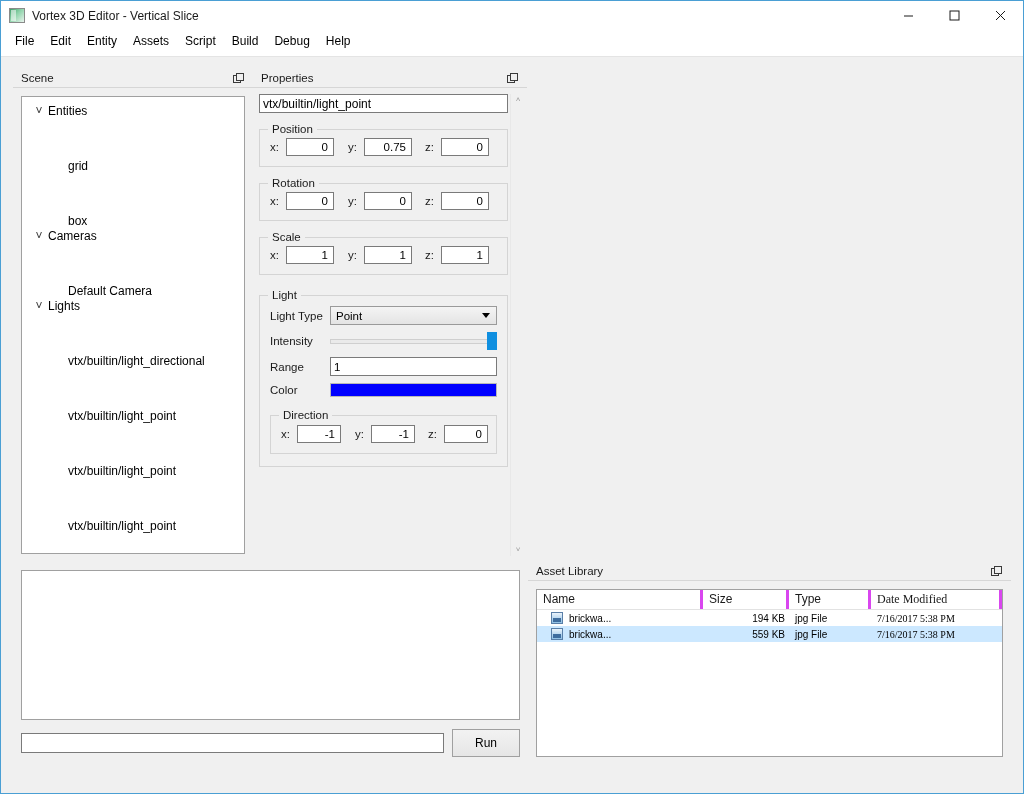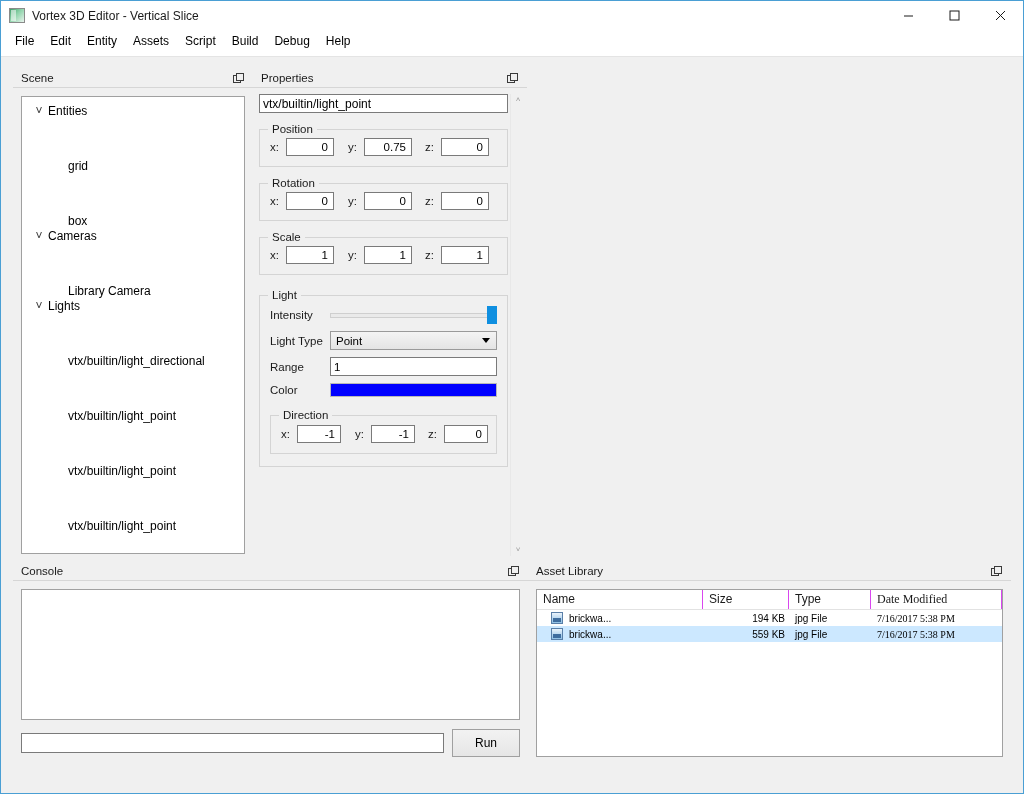--- a/index.html
+++ b/index.html
@@ -555,21 +555,21 @@
     display: flex;
     height: 19px;
     align-items: center;
     border-bottom: 1px solid #e2e2e2;
     font-size: 12px;
     color: #1a1a1a;
   }
   .ahead .hc {
     box-sizing: border-box;
     padding-left: 6px;
-    border-right: 1px solid #d946ef;
+    border-right: 3px solid #d946ef;
     height: 19px;
     line-height: 19px;
     overflow: hidden;
     white-space: nowrap;
   }
   .arow {
     display: flex;
     height: 16px;
     align-items: center;
     font-size: 10px;
@@ -666,21 +666,21 @@
               <span class="tlabel">grid</span>
             </div>
             <div class="tnode child">
               <span class="tlabel">box</span>
             </div>
             <div class="tnode">
               <span class="chev">˅</span>
               <span class="tlabel">Cameras</span>
             </div>
             <div class="tnode child">
-              <span class="tlabel">Library Camera</span>
+              <span class="tlabel">Default Camera</span>
             </div>
             <div class="tnode">
               <span class="chev">˅</span>
               <span class="tlabel">Lights</span>
             </div>
             <div class="tnode child">
               <span class="tlabel">vtx/builtin/light_directional</span>
             </div>
             <div class="tnode child">
               <span class="tlabel">vtx/builtin/light_point</span>
@@ -748,32 +748,32 @@
                 <span class="ax">z:</span>
                 <input class="numfield" type="text" value="1" style="">
               </div>
             </div>
 
             
             <div class="groupbox light-group">
               <div class="gtitle">Light</div>
 
               <div class="lrow">
+                <span class="llabel">Light Type</span>
+                <div class="combo">
+                  <span>Point</span>
+                  <span class="caret"></span>
+                </div>
+              </div>
+
+              <div class="lrow">
                 <span class="llabel">Intensity</span>
                 <div class="slider">
                   <div class="track"></div>
                   <div class="handle"></div>
-                </div>
-              </div>
-
-              <div class="lrow">
-                <span class="llabel">Light Type</span>
-                <div class="combo">
-                  <span>Point</span>
-                  <span class="caret"></span>
                 </div>
               </div>
 
               <div class="lrow">
                 <span class="llabel">Range</span>
                 <input class="textfield" type="text" value="1" style="">
               </div>
 
               <div class="lrow">
                 <span class="llabel">Color</span>
@@ -798,29 +798,20 @@
             <span class="arr">˄</span>
             <span class="arr">˅</span>
           </div>
         </div>
       </div>
     </div>
 
     <div class="row-bottom">
 
       <div class="panel console-panel">
-        <div class="panel-title">
-          <span>Console</span>
-          <span class="float-icon">
-            <svg width="11" height="11" viewBox="0 0 11 11">
-              <rect x="0.5" y="2.5" width="7" height="7" fill="#f0f0f0" stroke="#3a3a3a"></rect>
-              <rect x="3.5" y="0.5" width="7" height="7" fill="#f0f0f0" stroke="#3a3a3a"></rect>
-            </svg>
-          </span>
-        </div>
         <div class="console-body">
           <div class="console-out"></div>
           <div class="console-input-row">
             <input class="cmd-input" type="text" value="" style="">
             <button class="run-btn">Run</button>
           </div>
         </div>
       </div>
 
       <div class="panel assets-panel">

